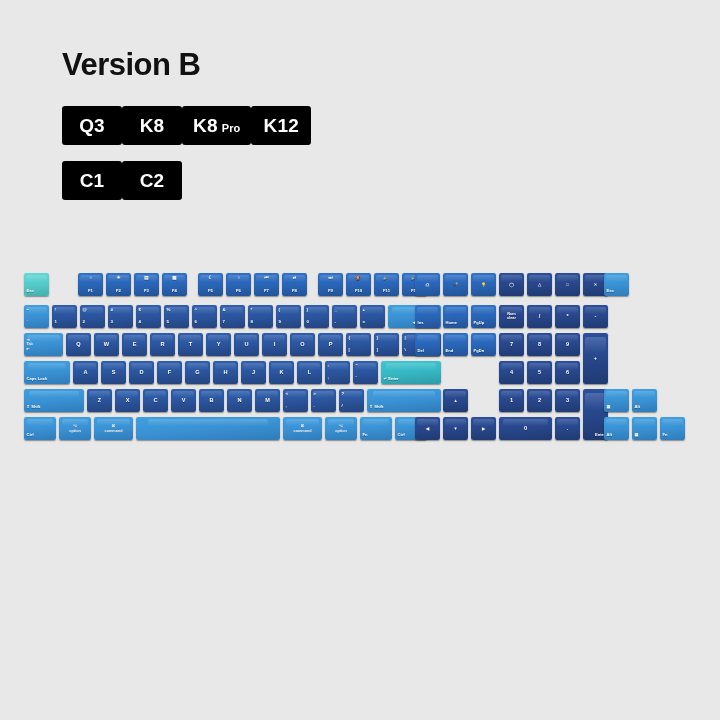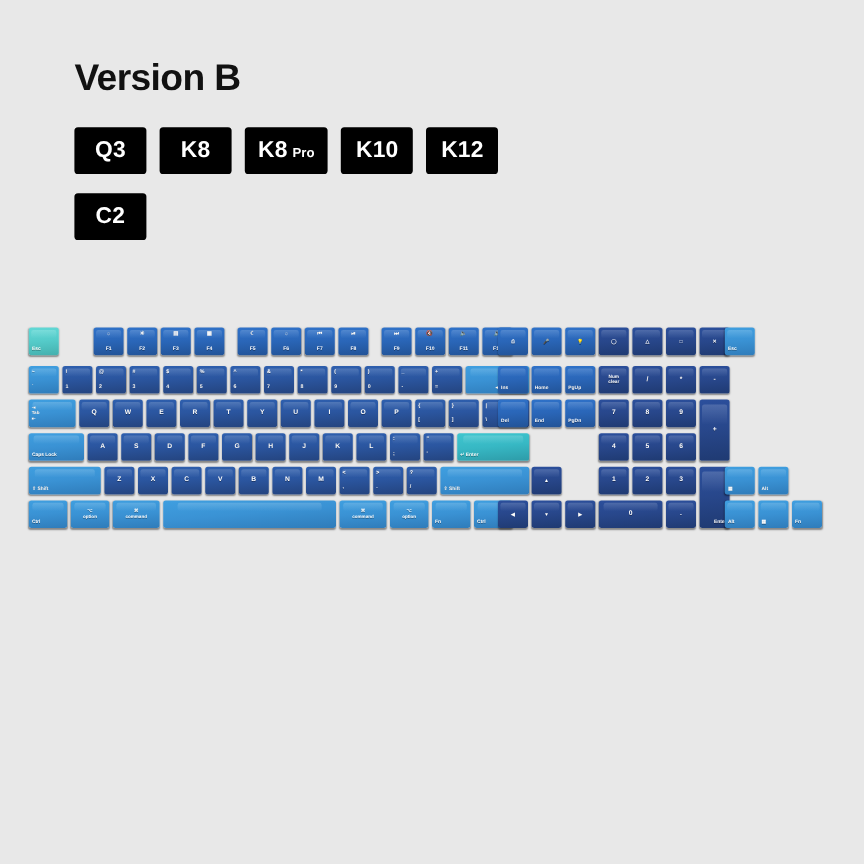--- a/index.html
+++ b/index.html
@@ -25,21 +25,20 @@
     color: #111111;
     letter-spacing: -0.5px;
     line-height: 1.1;
   }
 
   
   .badge-row {
     position: absolute;
     left: 62px;
     display: flex;
-    gap: 11px;
     align-items: center;
   }
   #badge-row-1 { top: 106px; }
   #badge-row-2 { top: 161px; }
 
   .badge {
     background: #000000;
     color: #ffffff;
     height: 39px;
     min-width: 60px;
@@ -198,28 +197,28 @@
       <span>Q3</span>
     </div>
   <div class="badge">
       <span>K8</span>
     </div>
   <div class="badge">
     <span>K8</span>
     <span class="sub">Pro</span>
   </div>
   <div class="badge">
-      <span>K10</span>
-    </div>
-  <div class="badge">
       <span>K12</span>
     </div>
 </div>
 
 <div class="badge-row" id="badge-row-2">
+  <div class="badge">
+      <span>C1</span>
+    </div>
   <div class="badge">
       <span>C2</span>
     </div>
 </div>
 
 <div id="keyboard">
 
   <div class="key c-cyan" style="left:24px;top:11px;width:25px;height:23px;">
     <span class="lg lg-bl">Esc</span>
   </div>

